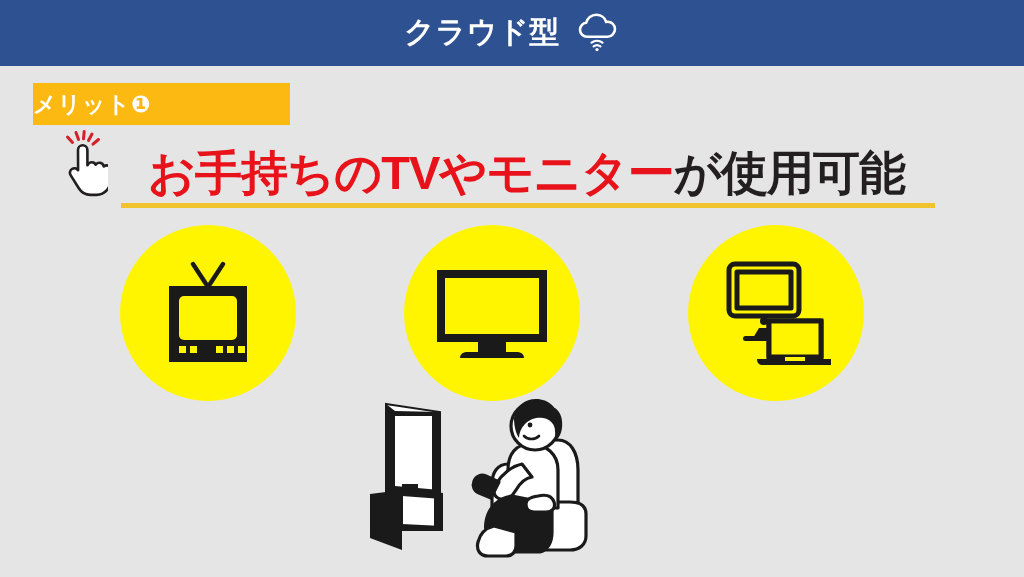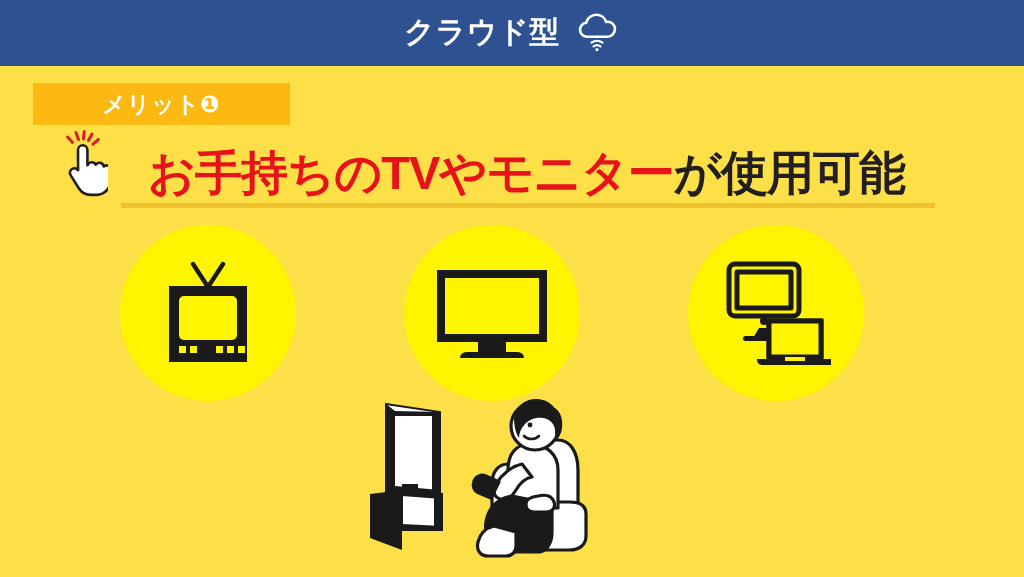--- a/index.html
+++ b/index.html
@@ -9,21 +9,21 @@
     background: #ffffff;
   }
   body {
     font-family: "Liberation Sans", "DejaVu Sans", sans-serif;
   }
 
   .slide {
     position: relative;
     width: 1024px;
     height: 577px;
-    background: #fde047;
+    background: #e5e5e5;
     overflow: hidden;
   }
 
   
   .header-bar {
     position: absolute;
     left: 0;
     top: 0;
     width: 1024px;
     height: 66px;
@@ -55,21 +55,20 @@
   
   .merit-badge {
     position: absolute;
     left: 33px;
     top: 83px;
     width: 257px;
     height: 42px;
     background: #fbb911;
     display: flex;
     align-items: center;
-    justify-content: center;
   }
   .merit-badge-label {
     color: #ffffff;
     font-size: 23px;
     font-weight: bold;
     letter-spacing: 1px;
     line-height: 1;
     white-space: nowrap;
   }
 

